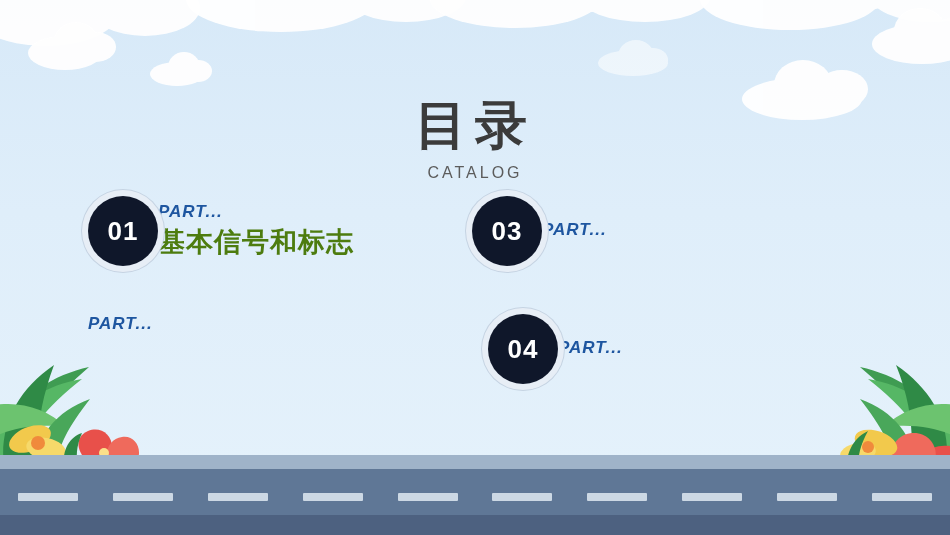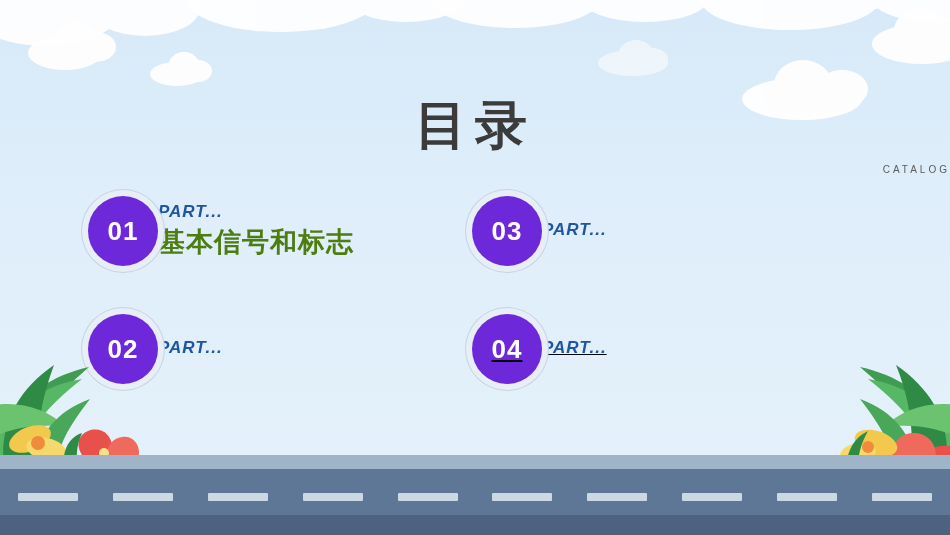--- a/index.html
+++ b/index.html
@@ -87,50 +87,49 @@
   }
   .title-main {
     font-size: 52px;
     font-weight: bold;
     color: #3b3b3b;
     letter-spacing: 8px;
     line-height: 1.1;
   }
   .title-sub {
     margin-top: 10px;
-    font-size: 10px;
+    font-size: 16px;
     color: #5c5c5c;
     letter-spacing: 3px;
-    text-align: right;
   }
 
   
   .items {
     position: absolute;
     left: 0;
     top: 196px;
     width: 950px;
     height: 220px;
   }
   .item {
     position: absolute;
     display: flex;
     align-items: center;
   }
   .item-1 { left: 88px;  top: 0px; }
   .item-2 { left: 88px;  top: 118px; }
   .item-3 { left: 472px; top: 0px; }
-  .item-4 { left: 472px; top: 118px; text-decoration: underline; }
+  .item-4 { left: 488px; top: 118px; }
 
   .badge {
     position: relative;
     width: 70px;
     height: 70px;
     border-radius: 50%;
-    background: #6d28d9;
+    background: #0f172a;
     box-shadow: 0 0 0 6px #e7eef6, 0 0 0 7px #c5d3e2;
     display: flex;
     align-items: center;
     justify-content: center;
     flex: 0 0 auto;
   }
   .badge-num {
     color: #ffffff;
     font-size: 26px;
     font-weight: bold;
@@ -239,23 +238,20 @@
       <div class="badge">
         <span class="badge-num">01</span>
       </div>
       <div class="item-text">
         <div class="item-part">PART...</div>
         <div class="item-title">基本信号和标志</div>
       </div>
     </div>
 
     <div class="item item-2">
-      <div class="badge">
-        <span class="badge-num">02</span>
-      </div>
       <div class="item-text">
         <div class="item-part">PART...</div>
       </div>
     </div>
 
     <div class="item item-3">
       <div class="badge">
         <span class="badge-num">03</span>
       </div>
       <div class="item-text">

